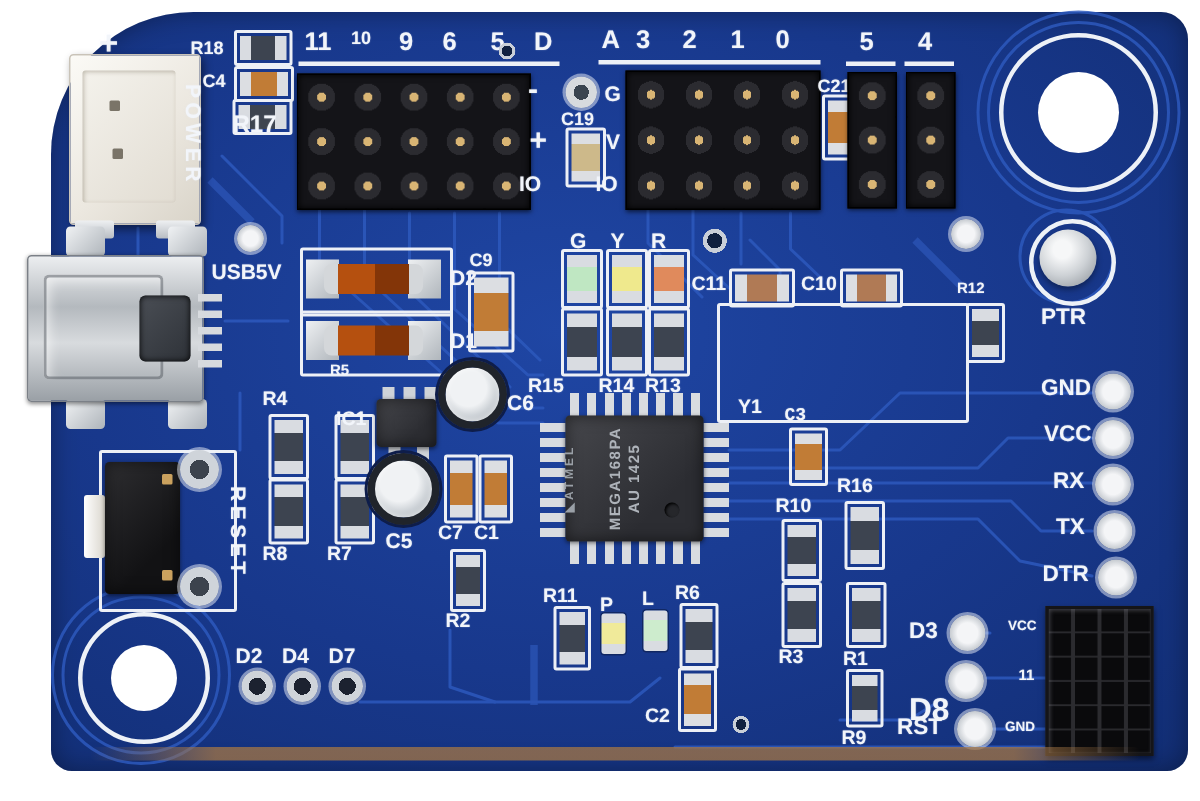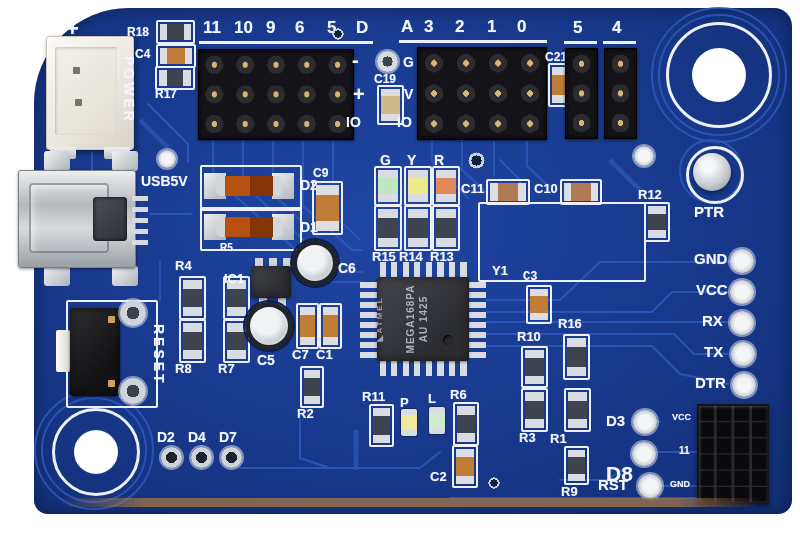--- a/index.html
+++ b/index.html
@@ -103,28 +103,28 @@
   <div class="box" style="left:156px;top:20px;width:35px;height:20px;">
       <i class="fill rh"></i>
     </div>
   <div class="lbl" style="left:135px;top:48px;font-size:12px;">C4</div>
   <div class="box" style="left:156px;top:44px;width:36px;height:20px;">
       <i class="fill ch" style="background:linear-gradient(to right,#dcdee2 0 22%,#c17c36 22% 78%,#dcdee2 78%);"></i>
     </div>
   <div class="box" style="left:155px;top:66px;width:36px;height:20px;">
       <i class="fill rh"></i>
     </div>
-  <div class="lbl" style="left:155px;top:88px;font-size:12px;">R17</div>
+  <div class="lbl" style="left:155px;top:76px;font-size:16px;">R17</div>
 
   <div class="a" style="left:50px;top:147px;width:26px;height:12px;border-radius:2px;background:linear-gradient(to bottom,#eef0f2,#b8bdc3);"></div>
   <div class="a" style="left:104px;top:147px;width:26px;height:12px;border-radius:2px;background:linear-gradient(to bottom,#eef0f2,#b8bdc3);"></div>
   <div class="pad" style="left:158px;top:150px;width:18px;height:18px;"></div>
 
   <div class="lbl" style="left:203px;top:19px;font-size:17px;">11</div>
-  <div class="lbl" style="left:234px;top:19px;font-size:17px;text-align:center;">10</div>
+  <div class="lbl" style="left:234px;top:19px;font-size:12px;text-align:center;">10</div>
   <div class="lbl" style="left:266px;top:19px;font-size:17px;">9</div>
   <div class="lbl" style="left:295px;top:19px;font-size:17px;">6</div>
   <div class="lbl" style="left:327px;top:19px;font-size:17px;">5</div>
   <div class="lbl" style="left:356px;top:19px;font-size:17px;">D</div>
   <div class="a" style="left:199px;top:41px;width:174px;height:3px;background:#edf0f6;"></div>
   <div class="hdr" style="left:198px;top:49px;width:154px;height:89px;
        background-image:radial-gradient(circle at 50% 50%,#d9b574 0 3px,#2b2b30 3px 9px,#141418 9px 13px),
        repeating-linear-gradient(0deg,#000 0 1.5px,rgba(0,0,0,0) 1.5px 29.6px),
        repeating-linear-gradient(90deg,#000 0 1.5px,rgba(0,0,0,0) 1.5px 30.8px);
        background-size:30.8px 29.6px,100% 100%,100% 100%;"></div>
@@ -174,21 +174,21 @@
        background-size:31px 29.6px,100% 100%;"></div>
 
   <div class="holering" style="left:666px;top:22px;width:100px;height:100px;">
     <div class="holein" style="left:23px;top:23px;width:54px;height:54px;"></div>
   </div>
   <div class="pad" style="left:634px;top:146px;width:20px;height:20px;"></div>
   <div class="a" style="left:686px;top:146px;width:52px;height:52px;border:3px solid #edf1f7;border-radius:50%;"></div>
   <div class="a" style="left:693px;top:153px;width:38px;height:38px;border-radius:50%;background:radial-gradient(circle at 40% 35%,#f6f7f8 0 18%,#cdd1d5 52%,#878d94 100%);box-shadow:0 2px 4px rgba(0,0,0,.4);"></div>
   <div class="lbl" style="left:694px;top:204px;font-size:15px;">PTR</div>
 
-  <div class="lbl" style="left:638px;top:188px;font-size:13px;">R12</div>
+  <div class="lbl" style="left:638px;top:188px;font-size:10px;">R12</div>
   <div class="box" style="left:644px;top:202px;width:22px;height:36px;">
       <i class="fill rv"></i>
     </div>
 
   <div class="a" style="left:44px;top:151px;width:26px;height:20px;border-radius:3px;background:linear-gradient(135deg,#f0f2f4,#aeb4ba);"></div>
   <div class="a" style="left:112px;top:151px;width:26px;height:20px;border-radius:3px;background:linear-gradient(135deg,#f0f2f4,#aeb4ba);"></div>
   <div class="a" style="left:44px;top:266px;width:26px;height:20px;border-radius:3px;background:linear-gradient(135deg,#f0f2f4,#aeb4ba);"></div>
   <div class="a" style="left:112px;top:266px;width:26px;height:20px;border-radius:3px;background:linear-gradient(135deg,#f0f2f4,#aeb4ba);"></div>
   <div class="metal" style="left:18px;top:170px;width:116px;height:96px;">
     <div class="a" style="left:10px;top:12px;width:80px;height:70px;border-radius:4px;box-shadow:inset 0 0 0 2px rgba(90,95,102,.55), inset 4px 4px 8px rgba(255,255,255,.6);"></div>
@@ -295,21 +295,21 @@
     </div>
   <div class="box" style="left:374px;top:205px;width:24px;height:42px;">
       <i class="fill rv"></i>
     </div>
   <div class="box" style="left:404px;top:205px;width:24px;height:42px;">
       <i class="fill rv"></i>
     </div>
   <div class="box" style="left:432px;top:205px;width:24px;height:42px;">
       <i class="fill rv"></i>
     </div>
-  <div class="lbl" style="left:372px;top:250px;font-size:13px;">R15</div>
+  <div class="lbl" style="left:352px;top:250px;font-size:13px;">R15</div>
   <div class="lbl" style="left:399px;top:250px;font-size:13px;">R14</div>
   <div class="lbl" style="left:430px;top:250px;font-size:13px;">R13</div>
 
   <div class="lbl" style="left:461px;top:182px;font-size:13px;">C11</div>
   <div class="box" style="left:486px;top:179px;width:40px;height:22px;">
       <i class="fill ch"></i>
     </div>
   <div class="lbl" style="left:534px;top:182px;font-size:13px;">C10</div>
   <div class="box" style="left:560px;top:179px;width:38px;height:22px;">
       <i class="fill ch"></i>
@@ -360,21 +360,21 @@
   <div class="box" style="left:563px;top:334px;width:23px;height:42px;">
       <i class="fill rv"></i>
     </div>
   <div class="box" style="left:521px;top:388px;width:23px;height:40px;">
       <i class="fill rv"></i>
     </div>
   <div class="lbl" style="left:519px;top:431px;font-size:13px;">R3</div>
   <div class="box" style="left:564px;top:388px;width:23px;height:40px;">
       <i class="fill rv"></i>
     </div>
-  <div class="lbl" style="left:550px;top:432px;font-size:13px;">R1</div>
+  <div class="lbl" style="left:562px;top:432px;font-size:13px;">R1</div>
   <div class="box" style="left:564px;top:446px;width:21px;height:35px;">
       <i class="fill rv"></i>
     </div>
   <div class="lbl" style="left:561px;top:485px;font-size:13px;">R9</div>
 
   <div class="lbl" style="left:606px;top:413px;font-size:15px;">D3</div>
   <div class="pad" style="left:633px;top:410px;width:24px;height:24px;"></div>
   <div class="lbl" style="left:606px;top:463px;font-size:21px;">D8</div>
   <div class="pad" style="left:632px;top:442px;width:24px;height:24px;"></div>
   <div class="lbl" style="left:598px;top:477px;font-size:15px;">RST</div>

